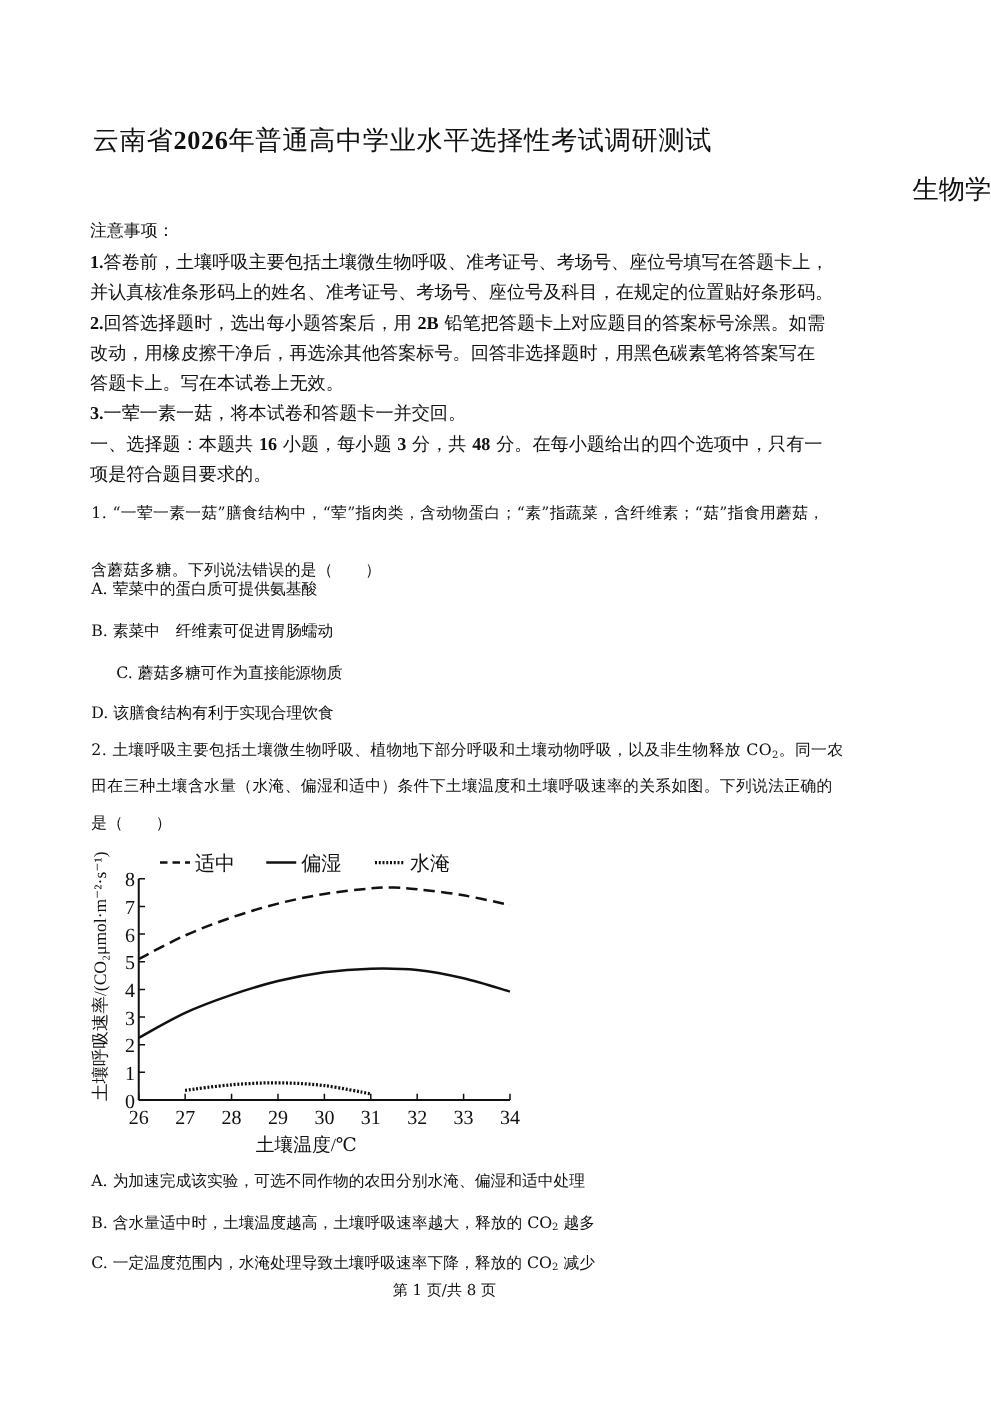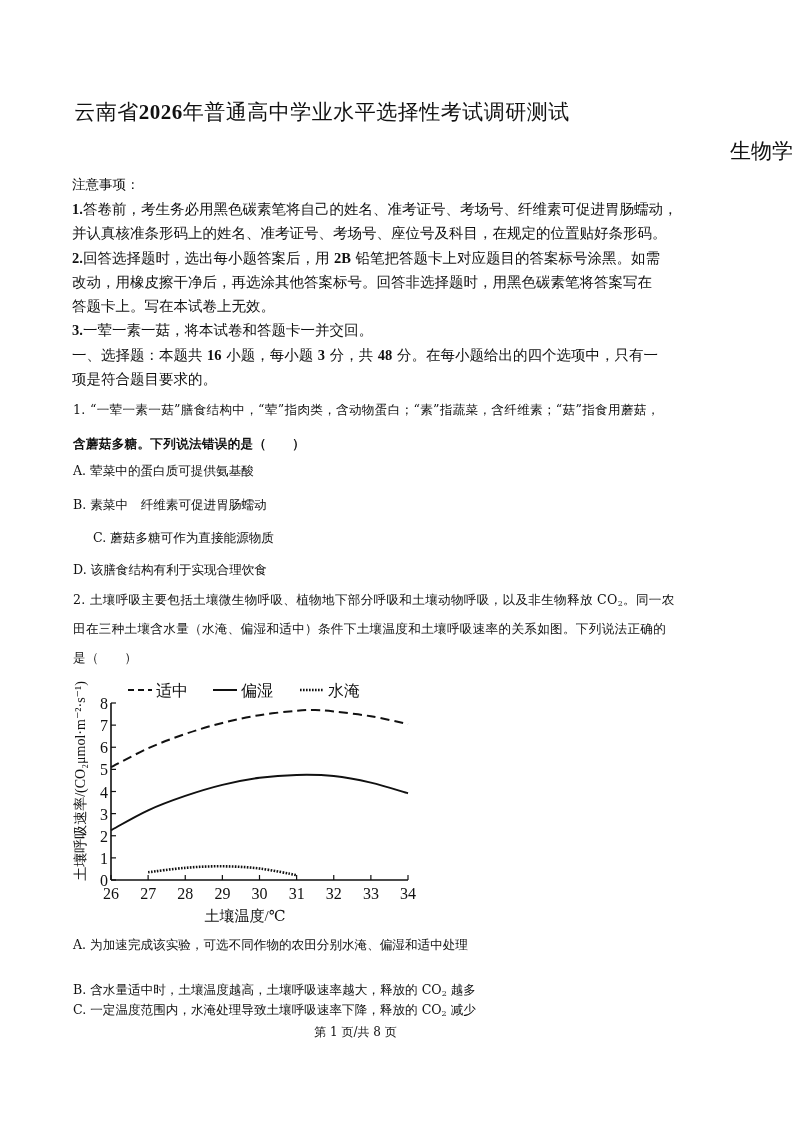--- a/index.html
+++ b/index.html
@@ -17,32 +17,32 @@
   #chart { position: absolute; left: 70px; top: 676px; }
   #chart text { font-family: "Liberation Serif", "DejaVu Serif", serif; fill: #111; }
 </style>
 </head>
 <body>
 
 <div class="abs title"><span>云南省</span><b>2026</b><span>年普通高中学业水平选择性考试调研测试</span></div>
 <div class="abs subtitle">生物学</div>
 
 <div class="abs notice" style="top:176px;font-size:13.5px;">注意事项：</div>
-<div class="abs notice" style="top:200px;"><b>1.</b><span>答卷前，考生务必用黑色碳素笔将自己的姓名、准考证号、考场号、纤维素可促进胃肠蠕动，</span></div>
+<div class="abs notice" style="top:200px;"><b>1.</b><span>答卷前，土壤呼吸主要包括土壤微生物呼吸、准考证号、考场号、座位号填写在答题卡上，</span></div>
 <div class="abs notice" style="top:224px;">并认真核准条形码上的姓名、准考证号、考场号、座位号及科目，在规定的位置贴好条形码。</div>
 <div class="abs notice" style="top:249px;"><b>2.</b><span>回答选择题时，选出每小题答案后，用</span> <b>2B</b> <span>铅笔把答题卡上对应题目的答案标号涂黑。如需</span></div>
 <div class="abs notice" style="top:273px;">改动，用橡皮擦干净后，再选涂其他答案标号。回答非选择题时，用黑色碳素笔将答案写在</div>
 <div class="abs notice" style="top:297px;">答题卡上。写在本试卷上无效。</div>
 <div class="abs notice" style="top:321px;"><b>3.</b><span>一荤一素一菇，将本试卷和答题卡一并交回。</span></div>
 
 <div class="abs notice" style="top:346px;"><span>一、选择题：本题共</span> <b>16</b> <span>小题，每小题</span> <b>3</b> <span>分，共</span> <b>48</b> <span>分。在每小题给出的四个选项中，只有一</span></div>
 <div class="abs notice" style="top:370px;">项是符合题目要求的。</div>
 
 <div class="abs q" style="top:402px;">1. “一荤一素一菇”膳食结构中，“荤”指肉类，含动物蛋白；“素”指蔬菜，含纤维素；“菇”指食用蘑菇，</div>
-<div class="abs q" style="top:436px;font-weight:bold;">含蘑菇多糖。下列说法错误的是（　　）</div>
+<div class="abs q" style="top:448px;">含蘑菇多糖。下列说法错误的是（　　）</div>
 <div class="abs opt" style="top:463px;">A.  荤菜中的蛋白质可提供氨基酸</div>
 <div class="abs opt" style="top:497px;">B.  素菜中　纤维素可促进胃肠蠕动</div>
 <div class="abs opt" style="top:530px;margin-left:20px;">C.  蘑菇多糖可作为直接能源物质</div>
 <div class="abs opt" style="top:562px;">D.  该膳食结构有利于实现合理饮食</div>
 
 <div class="abs q" style="top:592px;"><span>2. 土壤呼吸主要包括土壤微生物呼吸、植物地下部分呼吸和土壤动物呼吸，以及非生物释放 CO</span><sub>2</sub><span>。同一农</span></div>
 <div class="abs q" style="top:621px;">田在三种土壤含水量（水淹、偏湿和适中）条件下土壤温度和土壤呼吸速率的关系如图。下列说法正确的</div>
 <div class="abs q" style="top:650px;">是（　　）</div>
 
 <svg id="chart" width="360" height="250">
@@ -99,16 +99,16 @@
   <g id="lines">
       <path d="M41,91.16250000000001 C47.1875,88.028125 65.75,77.88749999999999 78.125,72.35624999999999 C90.5,66.82499999999999 102.875,62.215624999999996 115.25,57.974999999999994 C127.625,53.73437499999999 140,50.04687499999999 152.375,46.912499999999994 C164.75,43.778124999999996 177.125,41.196874999999984 189.5,39.16874999999999 C201.875,37.14062499999999 217.34375,35.591875 226.625,34.743750000000006 C235.90625,33.89562500000001 239,33.969375000000014 245.1875,34.08000000000001 C251.375,34.19062500000001 254.46875,34.375 263.75,35.4075 C273.03125,36.44 288.5,38.173125000000006 300.875,40.275000000000006 C313.25,42.376875000000005 331.8125,46.72812500000001 338,48.01875000000001" fill="none" stroke="#111" stroke-width="2" stroke-dasharray="9,5"></path>
       <path d="M41,154.21875 C47.1875,150.9 65.75,140.021875 78.125,134.30625 C90.5,128.59062500000002 102.875,124.165625 115.25,119.925 C127.625,115.68437499999999 140,111.88624999999999 152.375,108.8625 C164.75,105.83875 177.125,103.441875 189.5,101.7825 C201.875,100.123125 214.25,99.20125 226.625,98.90625 C239,98.61125 251.375,98.72187500000001 263.75,100.0125 C276.125,101.303125 288.5,103.77374999999999 300.875,106.64999999999999 C313.25,109.52624999999999 331.8125,115.5 338,117.27" fill="none" stroke="#111" stroke-width="2"></path>
       <path d="M78.125,196.25625 C84.3125,195.51875 102.875,192.826875 115.25,191.83125 C127.625,190.83562500000002 140,190.171875 152.375,190.2825 C164.75,190.393125 177.125,191.02 189.5,192.495 C201.875,193.97 220.4375,198.02625 226.625,199.1325" fill="none" stroke="#111" stroke-width="2.6" stroke-dasharray="1.6,1.4"></path>
     </g>
   <text id="xlabel" x="175" y="245" text-anchor="middle" font-size="15">土壤温度/℃</text>
   <text id="ylabel" transform="translate(15,105) rotate(-90)" text-anchor="middle" font-size="14">土壤呼吸速率/(CO₂μmol·m⁻²·s⁻¹)</text>
 </svg>
 
 <div class="abs opt" style="top:937px;"><span>A.  为加速完成该实验，可选不同作物的农田分别水淹、偏湿和适中处理</span><sub></sub><span></span></div>
-<div class="abs opt" style="top:970px;margin-top:12px;"><span>B.  含水量适中时，土壤温度越高，土壤呼吸速率越大，释放的 CO</span><sub>2</sub><span> 越多</span></div>
+<div class="abs opt" style="top:970px;"><span>B.  含水量适中时，土壤温度越高，土壤呼吸速率越大，释放的 CO</span><sub>2</sub><span> 越多</span></div>
 <div class="abs opt" style="top:1002px;"><span>C.  一定温度范围内，水淹处理导致土壤呼吸速率下降，释放的 CO</span><sub>2</sub><span> 减少</span></div>
 
 <div class="abs footer">第 1 页/共 8 页</div>
 
 </body></html>

